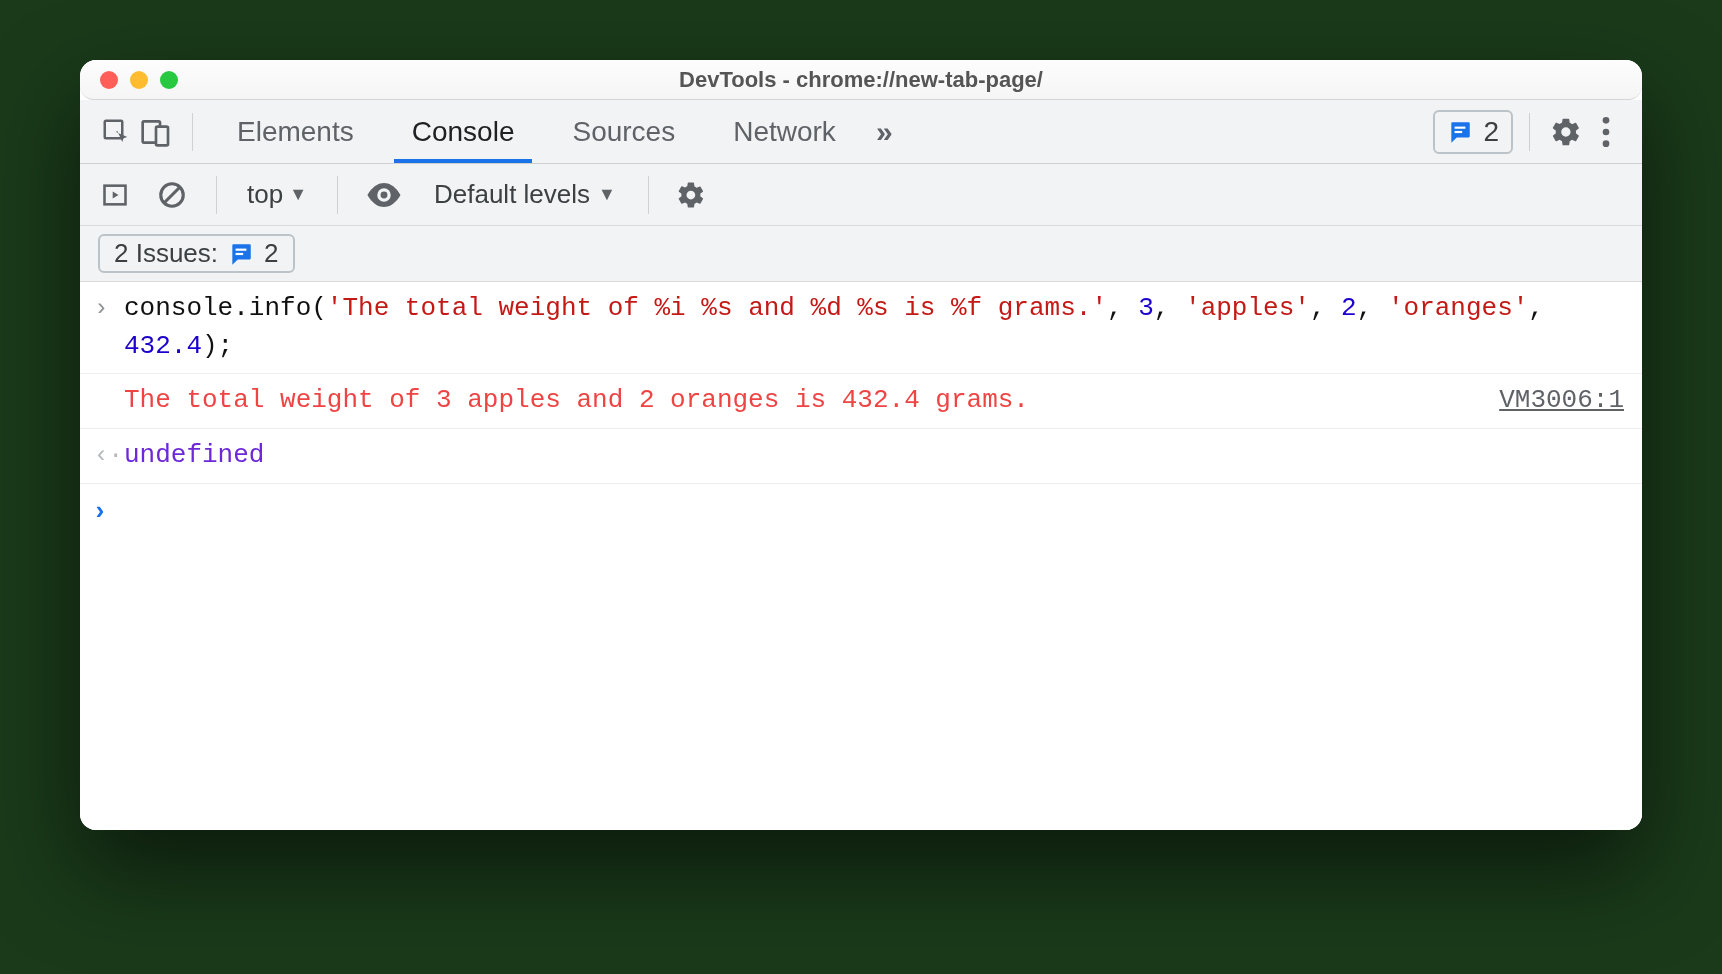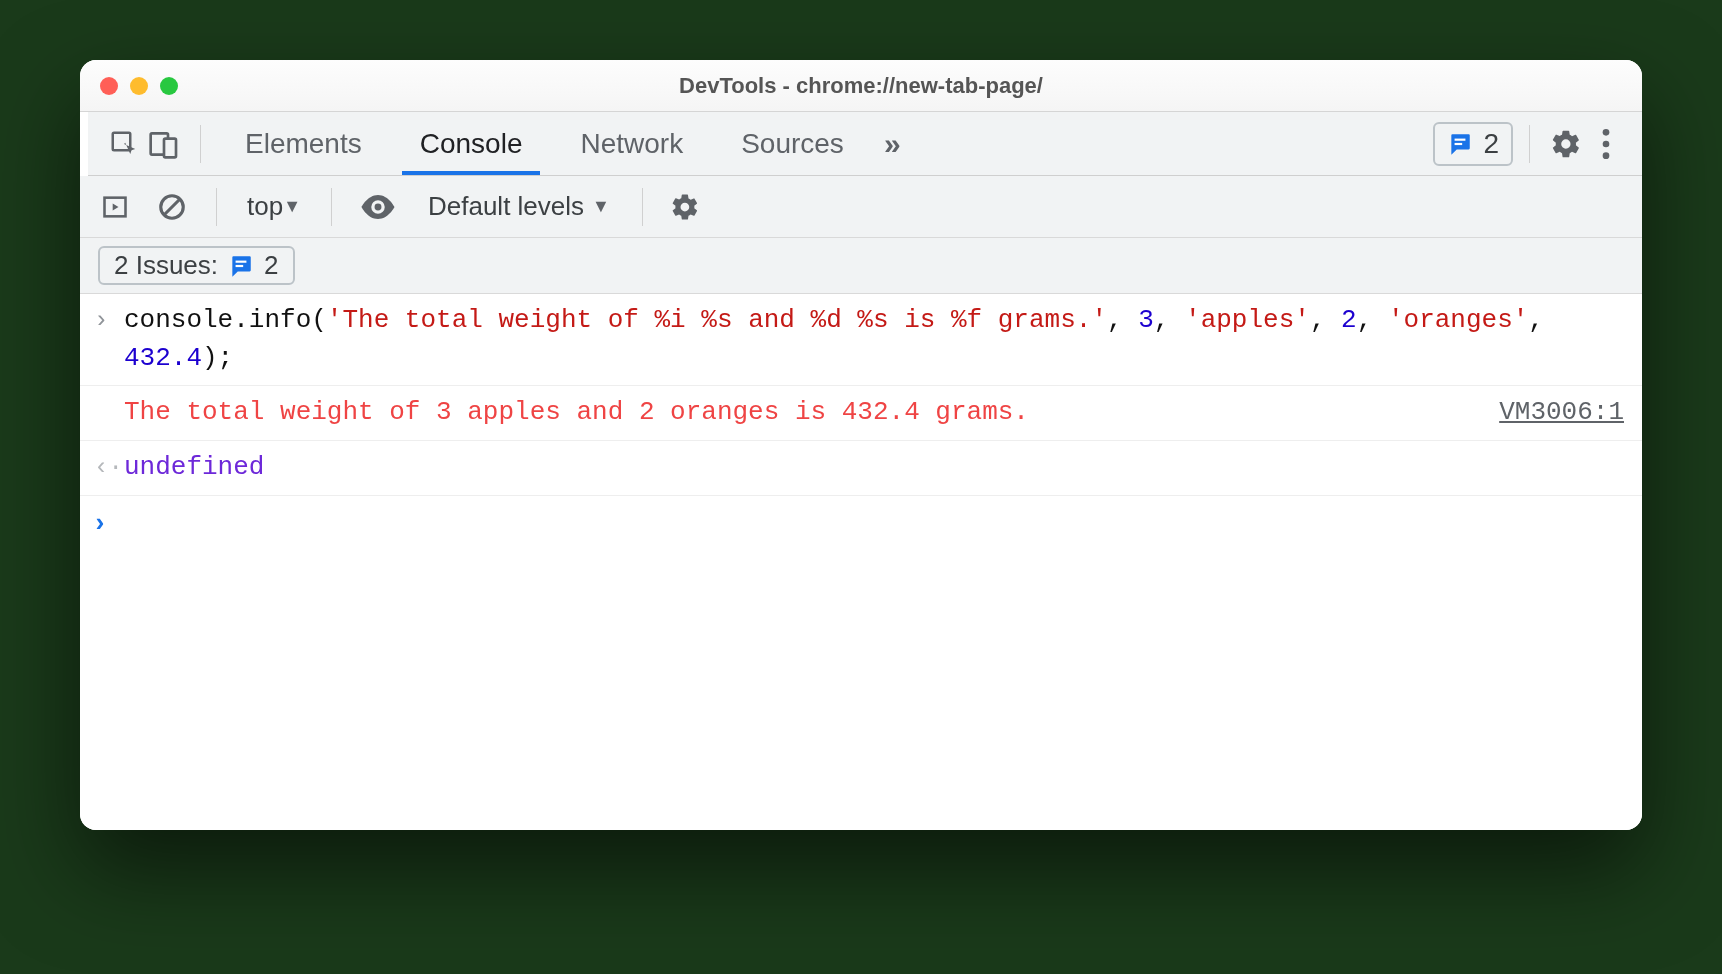--- a/index.html
+++ b/index.html
@@ -13,46 +13,46 @@
   .window {
     background: #fff;
     border-radius: 16px;
     overflow: hidden;
     box-shadow: 0 40px 90px rgba(0,0,0,0.55);
     height: 770px;
     display: flex;
     flex-direction: column;
   }
   .titlebar {
-    height: 52px;
+    height: 40px;
     background: linear-gradient(#fdfdfd,#f5f5f5);
     border-bottom: 1px solid #d5d5d5;
     display: flex;
     align-items: center;
     padding: 0 20px;
     position: relative;
+    border-radius: 14px;
   }
   .traffic { display: flex; gap: 12px; }
   .dot { width: 18px; height: 18px; border-radius: 50%; }
   .dot.red { background:#ff5f57; }
   .dot.yellow { background:#febc2e; }
   .dot.green { background:#28c840; }
   .title {
     position: absolute; left: 0; right: 0; text-align: center;
     font-size: 22px; font-weight: 600; color: #555; pointer-events: none;
   }
   .tabbar {
     height: 64px;
     background: #f1f3f4;
     border-bottom: 1px solid #cfcfcf;
     display: flex;
     align-items: center;
     padding: 0 18px;
     gap: 2px;
-    margin-left: 8px;
   }
   .icon-btn {
     display: inline-flex; align-items: center; justify-content: center;
     color: #555; cursor: pointer;
   }
   .vsep { width: 1px; height: 38px; background: #d0d0d0; margin: 0 14px; }
   .tab {
     font-size: 28px; color: #5f6368; padding: 0 28px; height: 100%;
     display: flex; align-items: center; cursor: pointer; position: relative;
   }
@@ -65,21 +65,21 @@
     display: flex; align-items: center; gap: 10px;
     border: 2px solid #bcc3c8; border-radius: 6px; padding: 4px 12px;
     font-size: 28px; color: #3c4043; cursor: pointer;
   }
   .spacer { flex: 1; }
   .toolbar2 {
     height: 62px; background:#f1f3f4; border-bottom:1px solid #d9d9d9;
     display:flex; align-items:center; padding:0 18px; gap:8px;
   }
   .context-sel {
-    font-size: 26px; color:#3c4043; display:flex; align-items:center; gap:0;
+    font-size: 26px; color:#3c4043; display:flex; align-items:center; gap:6px;
     padding: 0 8px; cursor:pointer;
   }
   .tri { font-size: 18px; color:#5f6368; }
   .filter {
     height: 44px; flex: 0 0 590px; border:1px solid #cfcfcf; background:#fff;
     border-radius:3px; font-size:26px; padding:0 14px; color:#333; outline:none;
   }
   .filter::placeholder { color:#8a8f93; }
   .levels { font-size:26px; color:#3c4043; display:flex; align-items:center; gap:8px; cursor:pointer; margin-left:18px;}
   .issues-row {
@@ -131,22 +131,22 @@
     </span>
     <span class="icon-btn" style="width:40px">
       <svg width="32" height="30" viewBox="0 0 24 22" fill="none" stroke="#5f6368" stroke-width="2">
         <rect x="2" y="3" width="13" height="16" rx="1"></rect>
         <rect x="12" y="7" width="9" height="14" rx="1" fill="#f1f3f4"></rect>
       </svg>
     </span>
     <div class="vsep"></div>
     <div class="tab">Elements</div>
     <div class="tab active">Console</div>
+    <div class="tab">Sources</div>
     <div class="tab">Network</div>
-    <div class="tab">Sources</div>
     <span class="icon-btn" style="font-size:30px;color:#5f6368;padding:0 10px;font-weight:600">»</span>
     <div class="spacer"></div>
     <div class="issues-pill">
       <span class="chat-icon">
         <svg width="26" height="26" viewBox="0 0 24 24" fill="#1a73e8">
             <path d="M4 3h16a1 1 0 0 1 1 1v12a1 1 0 0 1-1 1H9l-5 5V4a1 1 0 0 1 1-1z"></path>
             <rect x="7" y="7" width="10" height="2" fill="#fff"></rect>
             <rect x="7" y="11" width="7" height="2" fill="#fff"></rect>
           </svg>
       </span>

